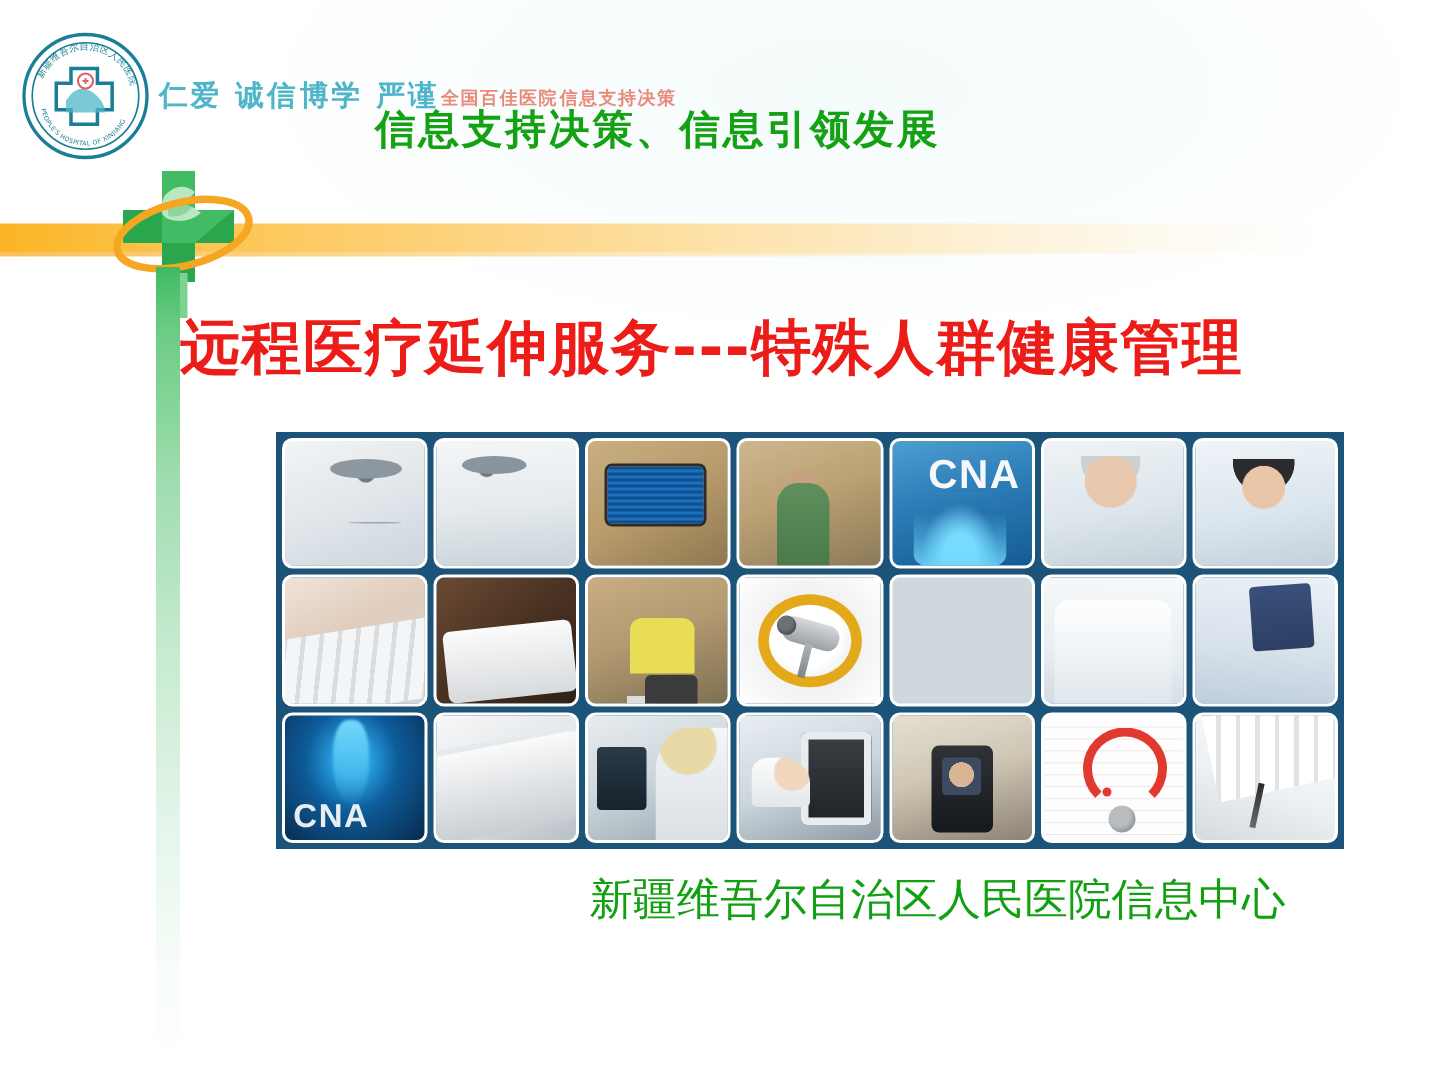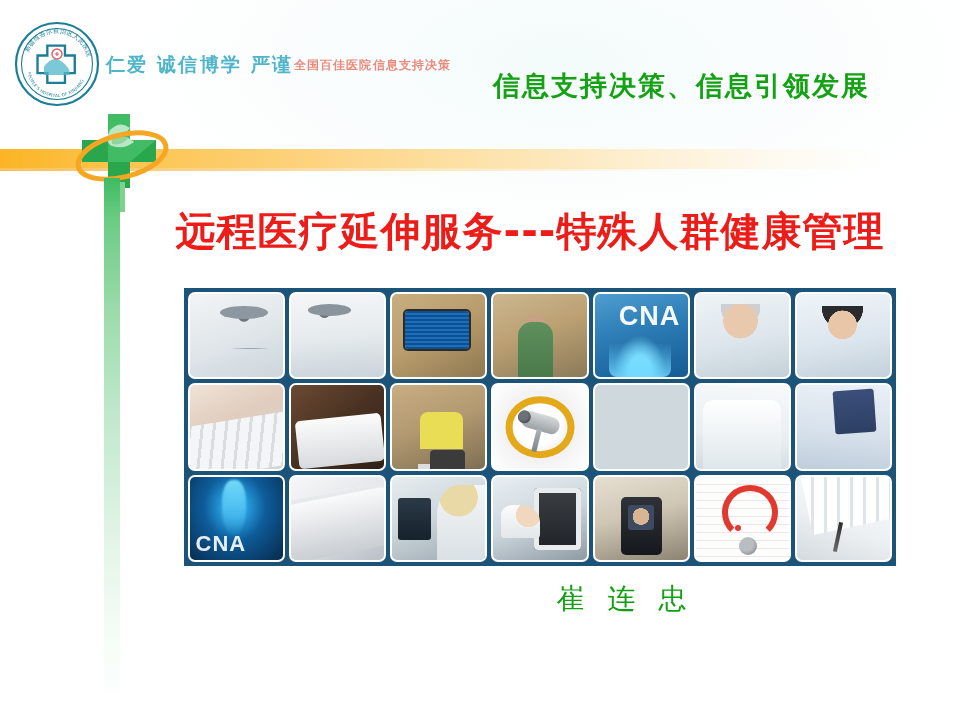--- a/index.html
+++ b/index.html
@@ -113,35 +113,35 @@
     white-space: nowrap;
     margin-top: 4px;
   }
 
   
   .header-banner {
     position: absolute;
     left: 250px;
     top: 68px;
     width: 620px;
-    text-align: right;
+    text-align: left;
     font-size: 27px;
     font-weight: bold;
     color: #14a114;
     letter-spacing: 2px;
     white-space: nowrap;
   }
 
   
   .main-title {
     position: absolute;
     left: 120px;
     top: 204px;
     width: 820px;
-    text-align: center;
+    text-align: left;
     font-size: 40px;
     font-weight: bold;
     color: #ec1c18;
     letter-spacing: 1px;
     white-space: nowrap;
   }
 
   
   .collage {
     position: absolute;
@@ -535,14 +535,14 @@
   <div class="tile t-knee-cna"></div>
   <div class="tile t-printer"></div>
   <div class="tile t-woman-pc"></div>
   <div class="tile t-touch"></div>
   <div class="tile t-telerobot"></div>
   <div class="tile t-stetho"></div>
   <div class="tile t-keyb-pen"></div>
 </div>
 
 <div class="footer">
-  <div class="footer-line2">崔 连 忠</div>
+  <div class="footer-line1">新疆维吾尔自治区人民医院信息中心</div>
 </div>
 
 </body></html>

